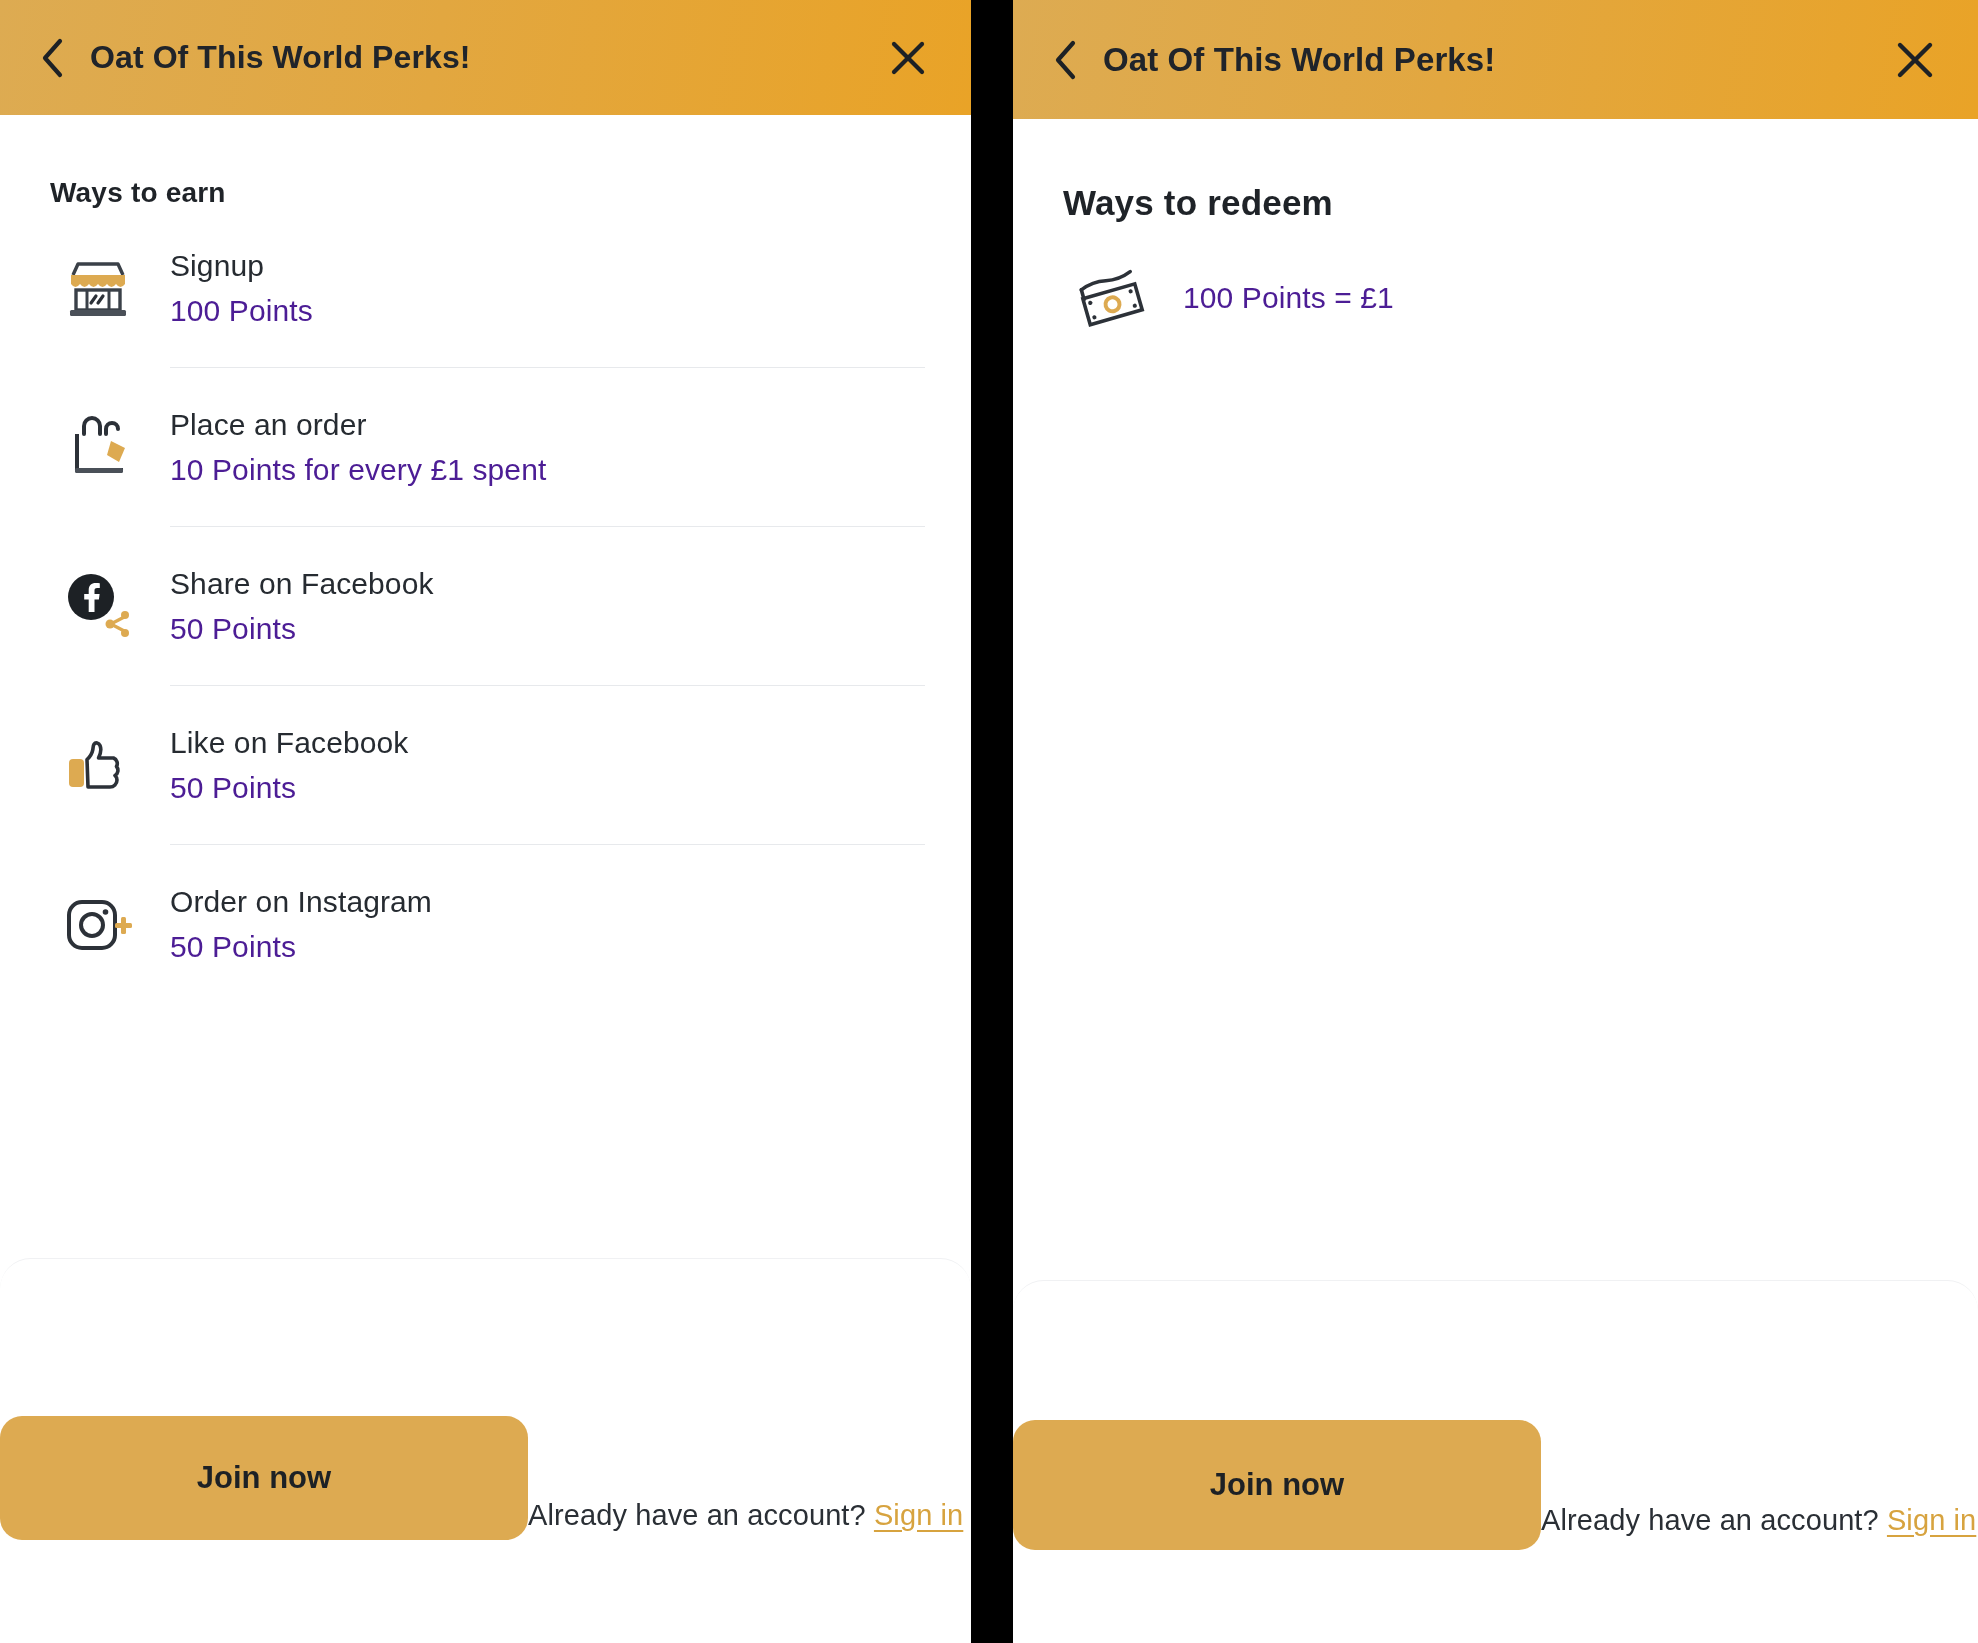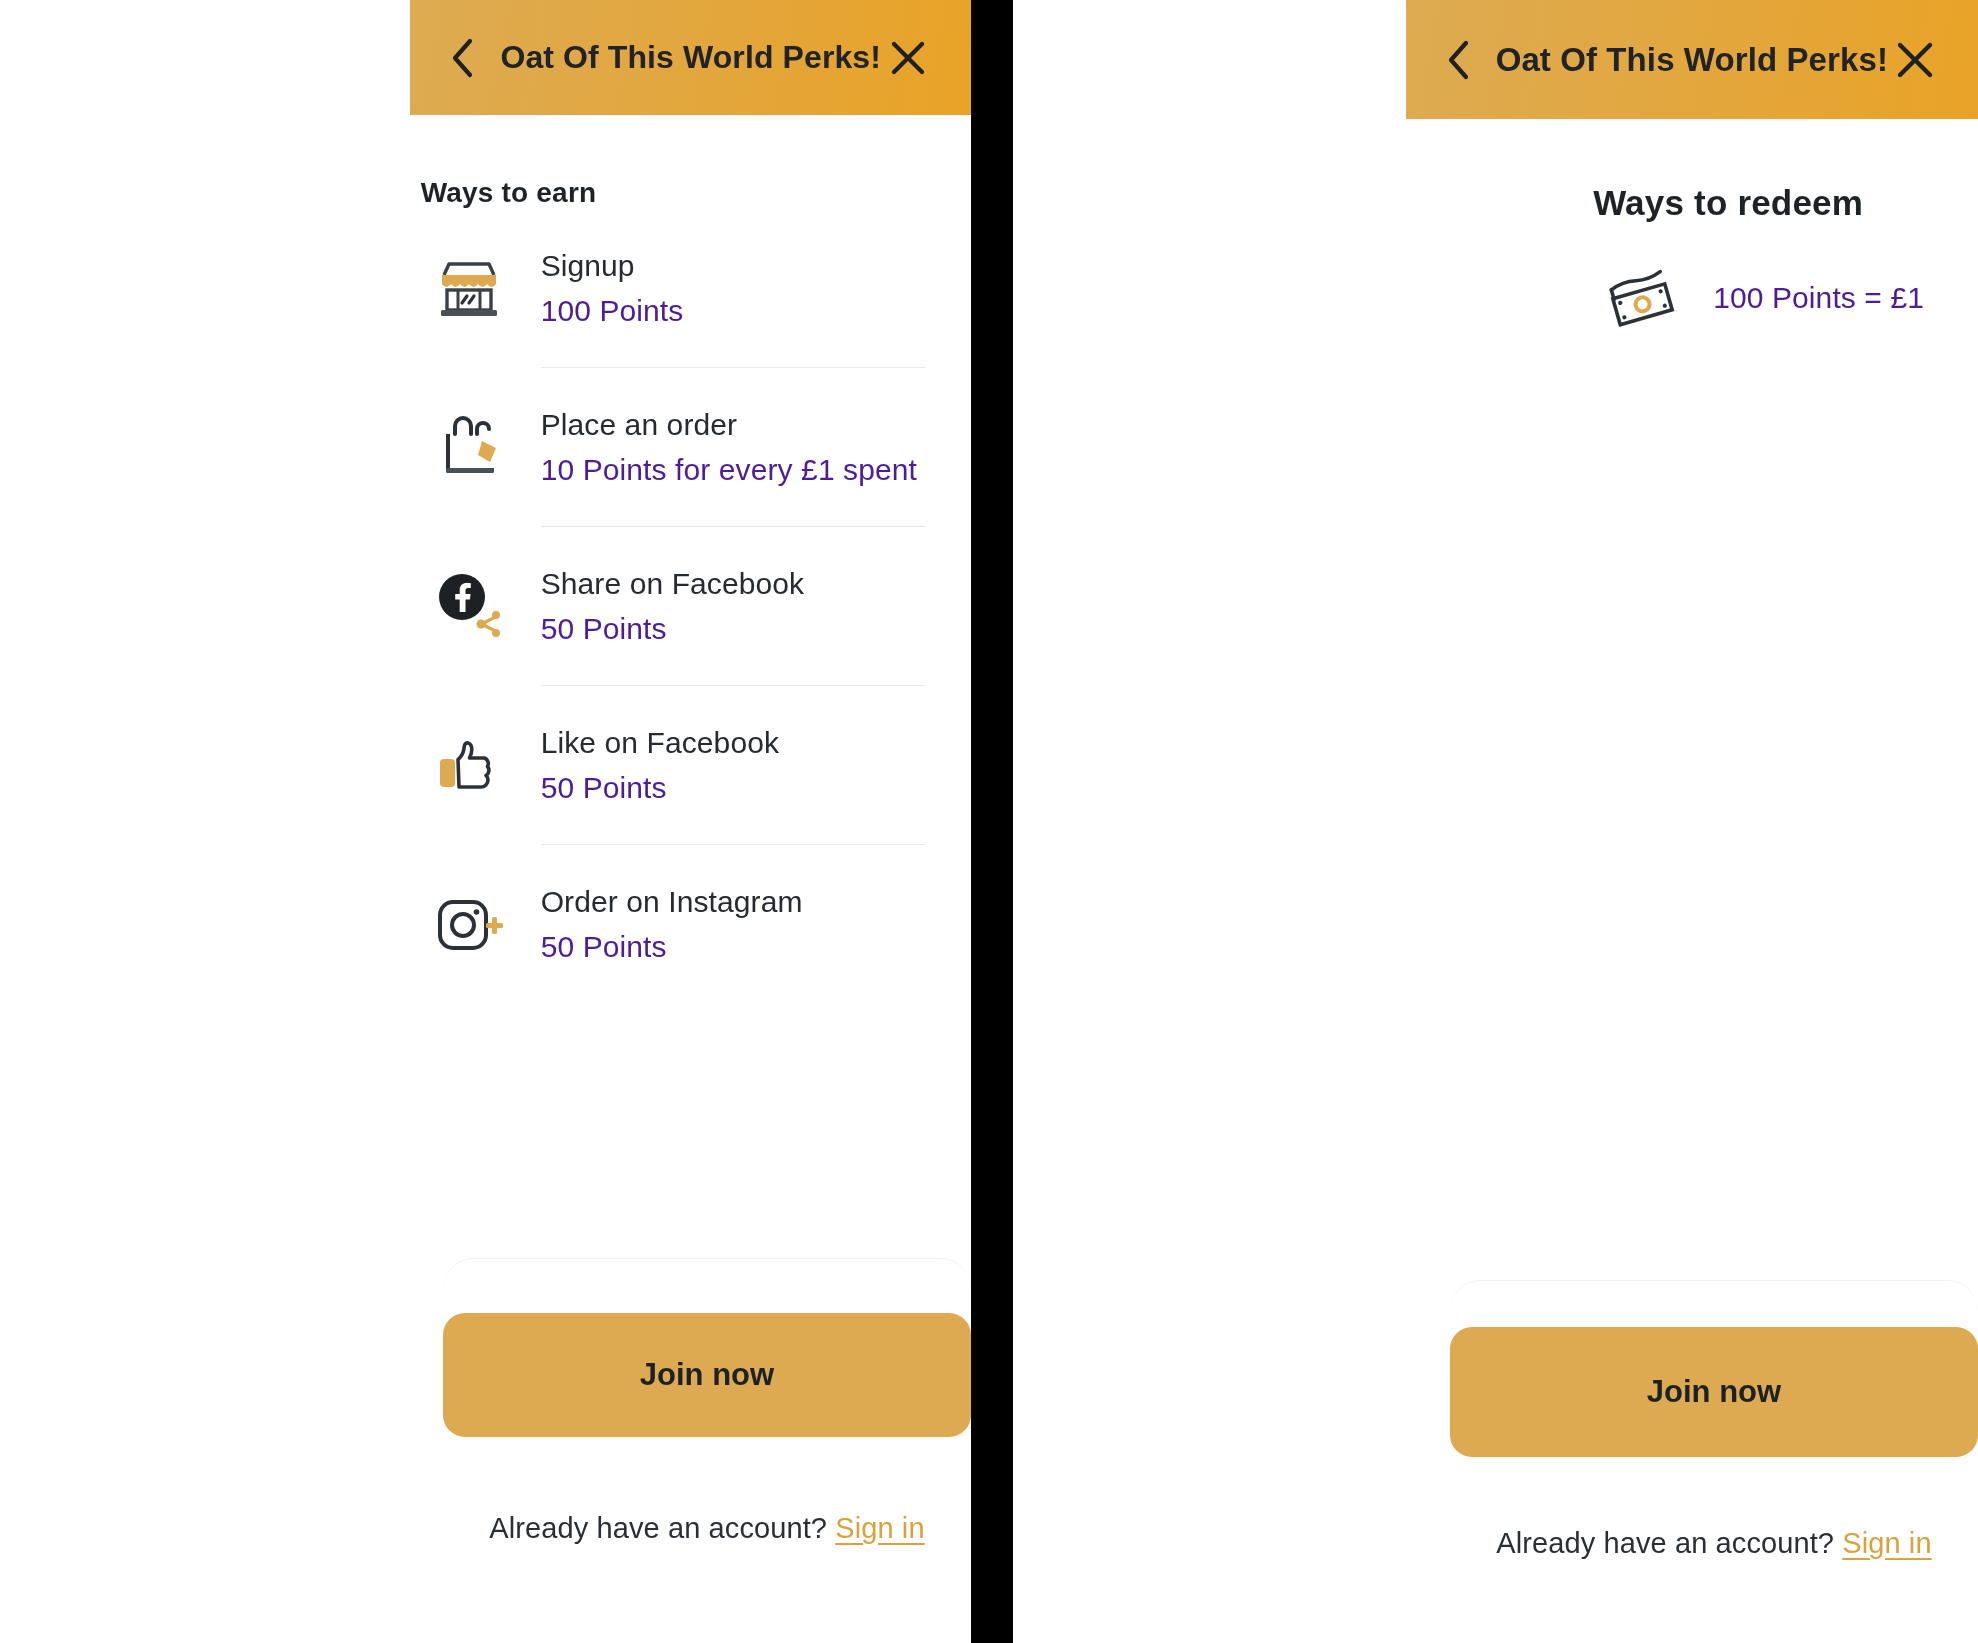--- a/index.html
+++ b/index.html
@@ -19,21 +19,20 @@
   }
 
   
   .panel {
     position: relative;
     height: 1643px;
     background: #ffffff;
     overflow: hidden;
     display: flex;
     flex-direction: column;
-    align-items: flex-end;
   }
   .panel-left  { width: 971px; }
   .gap         { width: 42px; background: #000000; height: 1643px; flex: 0 0 42px; }
   .panel-right { width: 965px; }
 
   
   .hdr {
     position: relative;
     flex: 0 0 auto;
     background: linear-gradient(100deg, #ddab52 0%, #e2a740 45%, #e9a327 100%);
@@ -110,21 +109,21 @@
     margin-left: 170px;
     margin-right: 34px;
   }
 
   
   .footer {
     flex: 0 0 auto;
     background: #ffffff;
     border-top: 1px solid #f0f1f3;
     display: flex;
-    flex-direction: column;
+    flex-direction: row;
     align-items: center;
     border-radius: 31px;
   }
   .panel-left  .footer { height: 385px; padding-top: 54px; }
   .panel-right .footer { height: 363px; padding-top: 46px; }
 
   .join-btn {
     background: #ddaa51;
     color: #1d2125;
     border: none;

